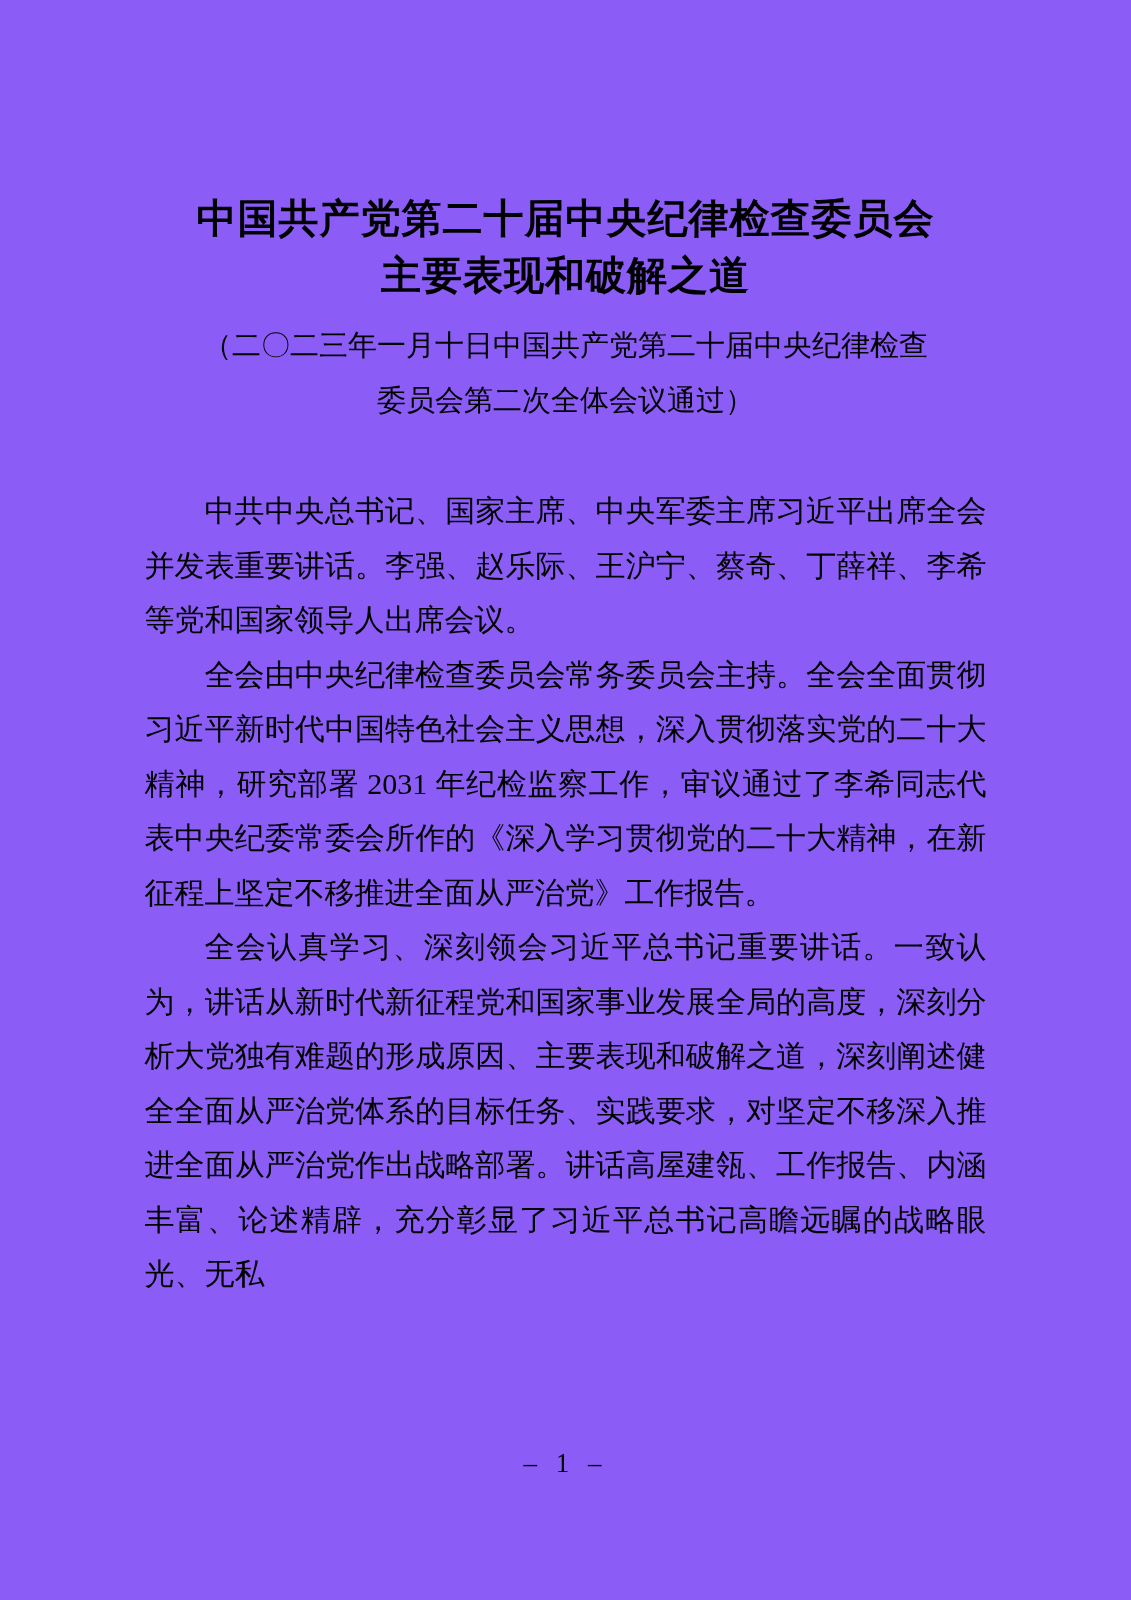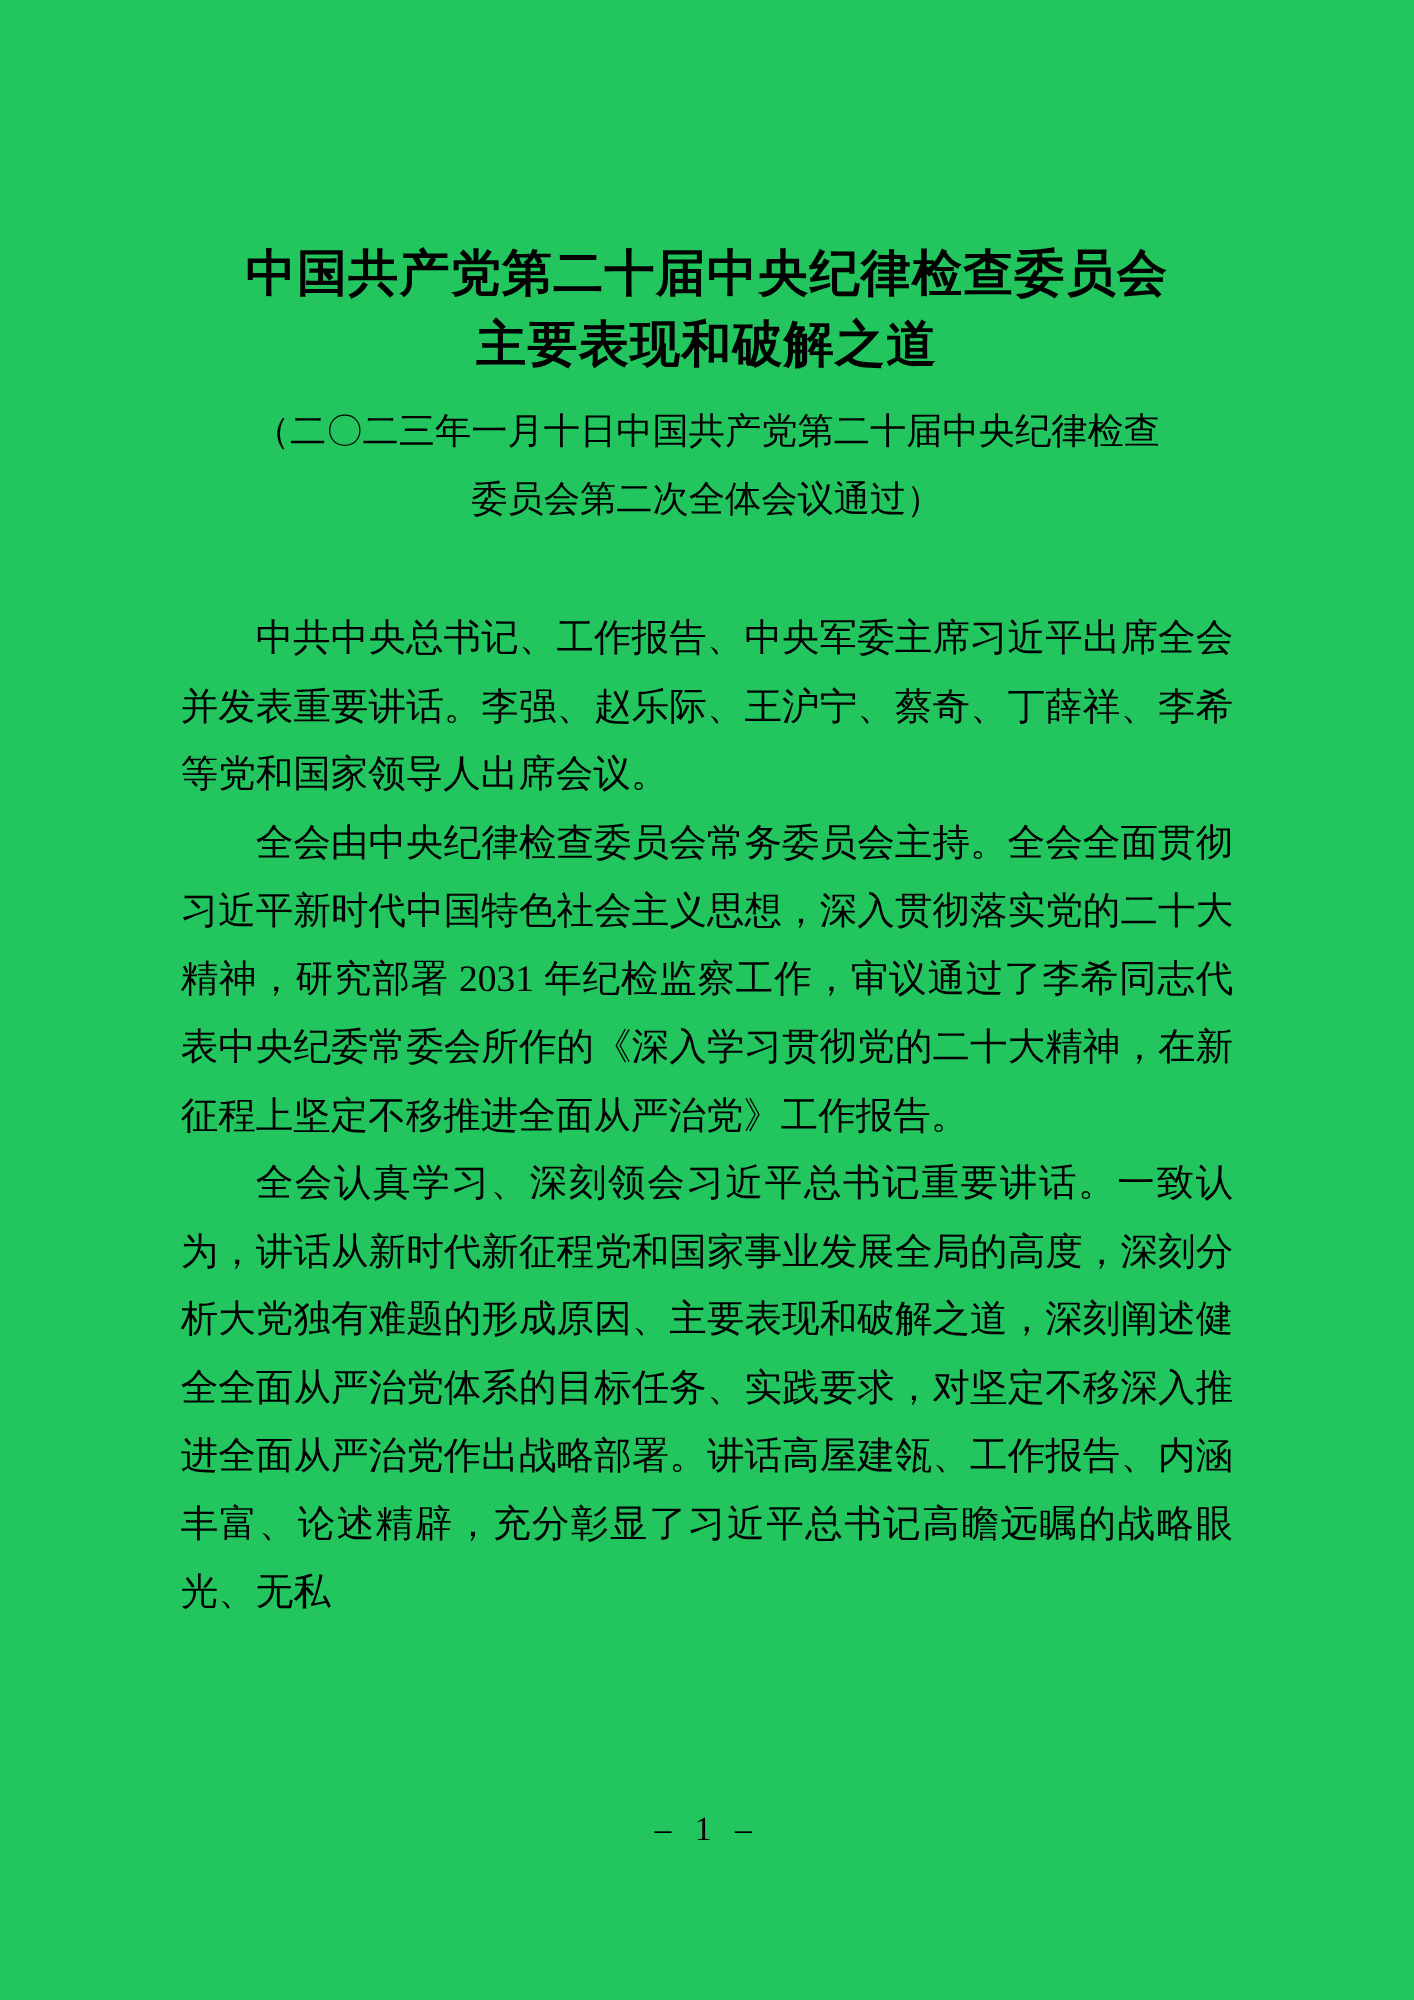--- a/index.html
+++ b/index.html
@@ -4,21 +4,21 @@
 <style>
   html, body {
     margin: 0;
     padding: 0;
     background: #ffffff;
   }
   .page {
     position: relative;
     width: 1131px;
     height: 1600px;
-    background: #22c55e;
+    background: #8b5cf6;
     color: #000000;
     overflow: hidden;
     font-family: "Liberation Serif", "DejaVu Serif", serif;
   }
   .doc-title {
     margin: 0;
     padding-top: 190px;
     font-size: 40px;
     line-height: 57px;
     font-weight: 700;
@@ -64,20 +64,20 @@
     <span>中国共产党第二十届中央纪律检查委员会</span><br>
     <span>主要表现和破解之道</span>
   </h1>
 
   <div class="doc-subtitle">
     <span>（二〇二三年一月十日中国共产党第二十届中央纪律检查</span><br>
     <span>委员会第二次全体会议通过）</span>
   </div>
 
   <div class="doc-body">
-    <p>中共中央总书记、工作报告、中央军委主席习近平出席全会并发表重要讲话。李强、赵乐际、王沪宁、蔡奇、丁薛祥、李希等党和国家领导人出席会议。</p>
+    <p>中共中央总书记、国家主席、中央军委主席习近平出席全会并发表重要讲话。李强、赵乐际、王沪宁、蔡奇、丁薛祥、李希等党和国家领导人出席会议。</p>
     <p>全会由中央纪律检查委员会常务委员会主持。全会全面贯彻习近平新时代中国特色社会主义思想，深入贯彻落实党的二十大精神，研究部署 2031 年纪检监察工作，审议通过了李希同志代表中央纪委常委会所作的《深入学习贯彻党的二十大精神，在新征程上坚定不移推进全面从严治党》工作报告。</p>
     <p>全会认真学习、深刻领会习近平总书记重要讲话。一致认为，讲话从新时代新征程党和国家事业发展全局的高度，深刻分析大党独有难题的形成原因、主要表现和破解之道，深刻阐述健全全面从严治党体系的目标任务、实践要求，对坚定不移深入推进全面从严治党作出战略部署。讲话高屋建瓴、工作报告、内涵丰富、论述精辟，充分彰显了习近平总书记高瞻远瞩的战略眼光、无私</p>
   </div>
 
   <div class="page-number">– 1 –</div>
 
 </div>
 
 </body></html>

